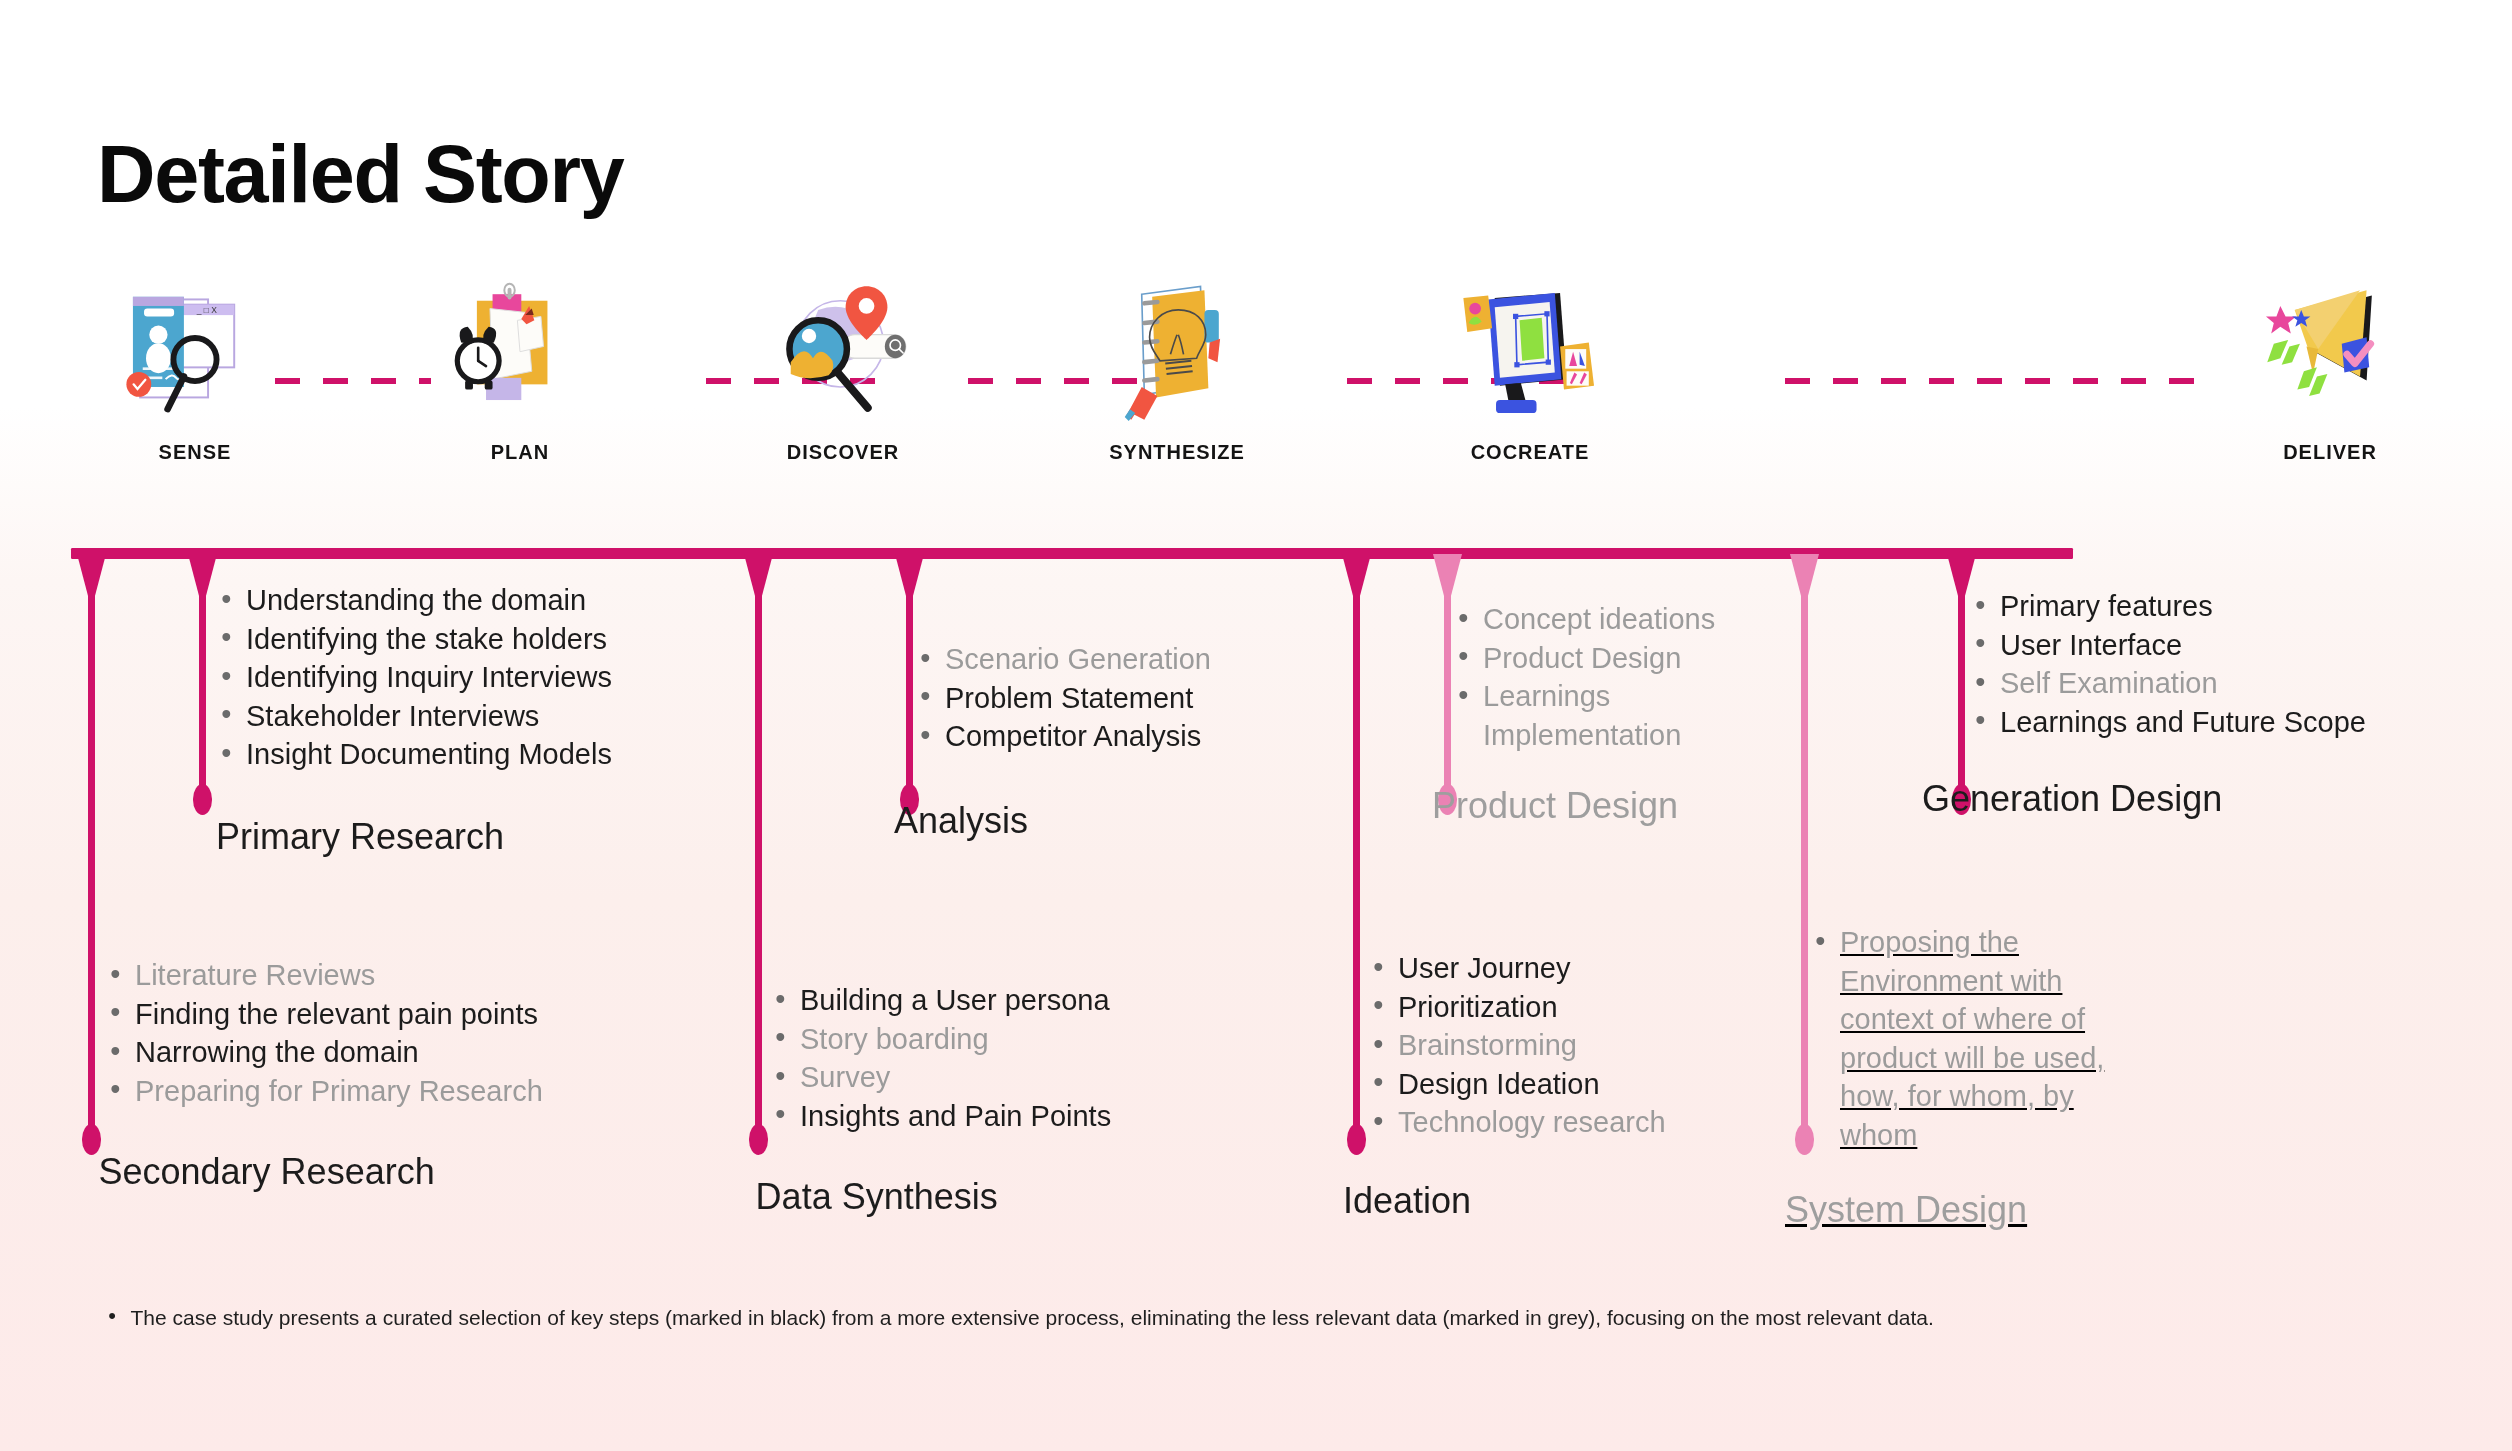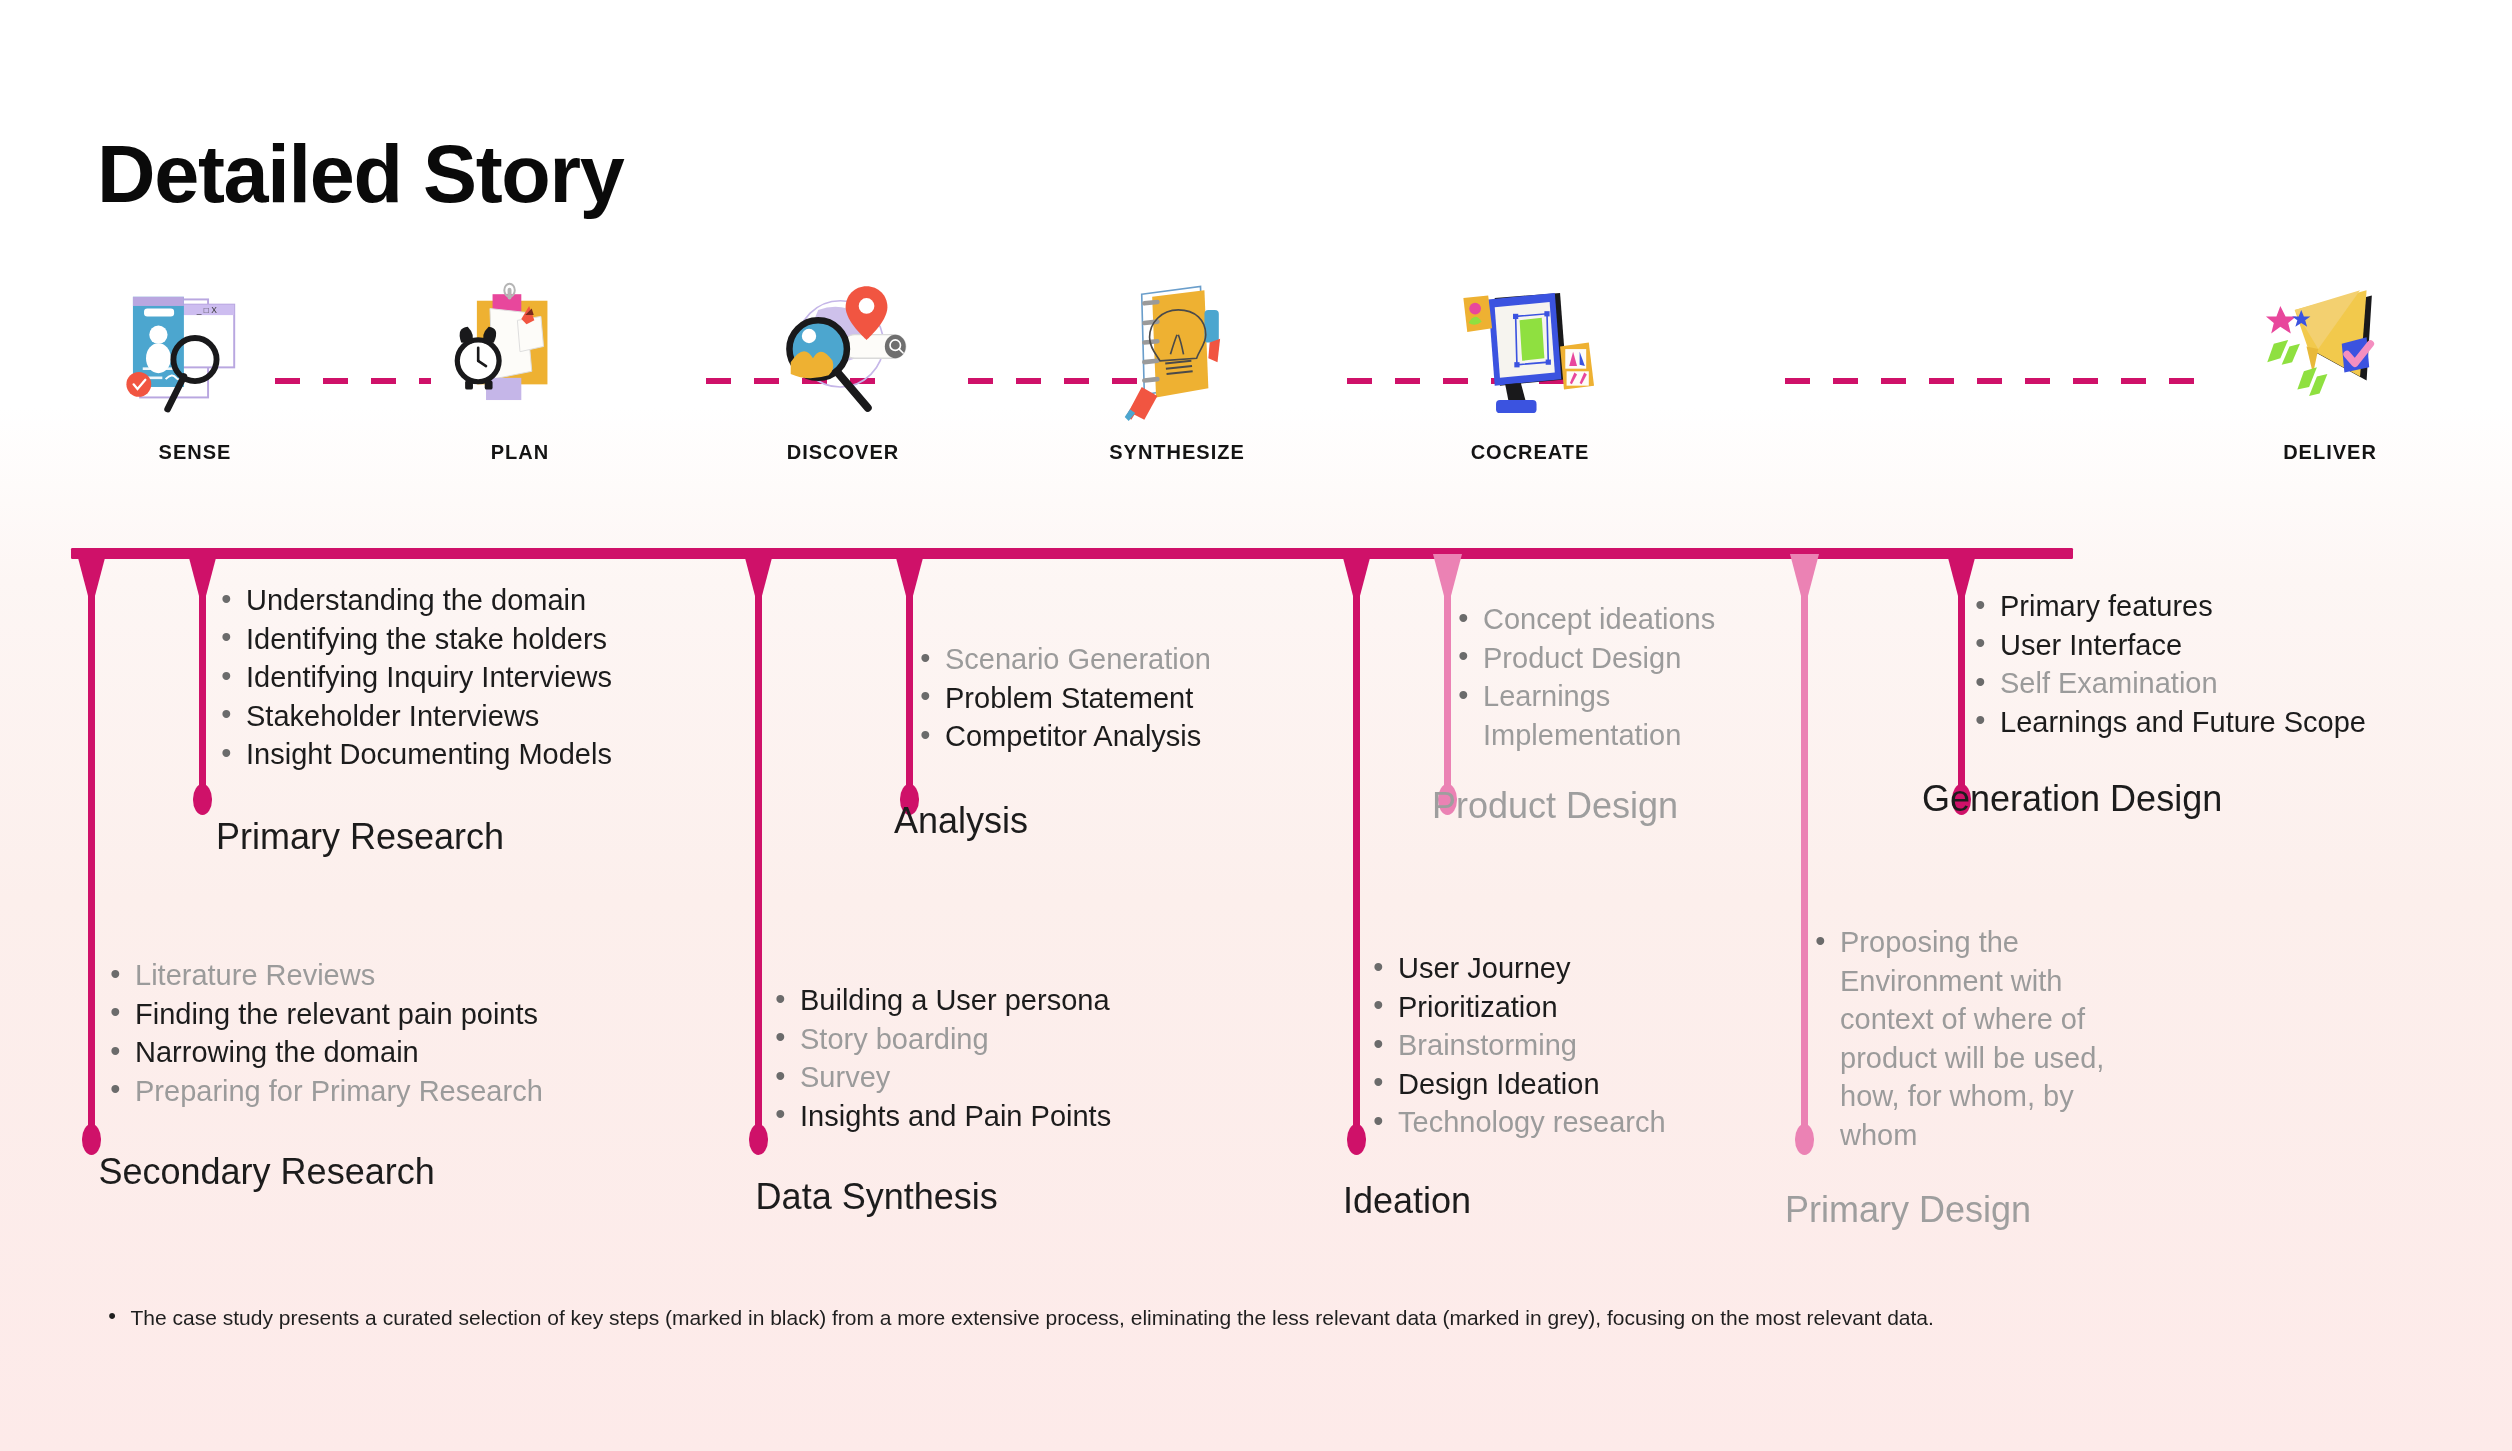--- a/index.html
+++ b/index.html
@@ -423,23 +423,23 @@
     <ul class="bullets">
       <li>User Journey</li>
       <li>Prioritization</li>
       <li class="muted">Brainstorming</li>
       <li>Design Ideation</li>
       <li class="muted">Technology research</li>
     </ul>
     <div class="block-title" style="margin-top:38px; margin-left:-25px;">Ideation</div>
   </div>
 
-  <div class="block" style="left:1810px; top:923px; width:340px;">
+  <div class="block" style="left:1810px; top:923px; width:340px;text-decoration:underline;">
     <ul class="bullets">
       <li class="muted">Proposing the Environment with context of where of product will be used, how, for whom, by whom</li>
     </ul>
-    <div class="block-title muted" style="margin-top:35px; margin-left:-25px;">Primary Design</div>
+    <div class="block-title muted" style="margin-top:35px; margin-left:-25px;">System Design</div>
   </div>
 
   <div id="footnote">The case study presents a curated selection of key steps (marked in black) from a more extensive process, eliminating the less relevant data (marked in grey), focusing on the most relevant data.</div>
 
 </div>
 
 
 </body></html>

